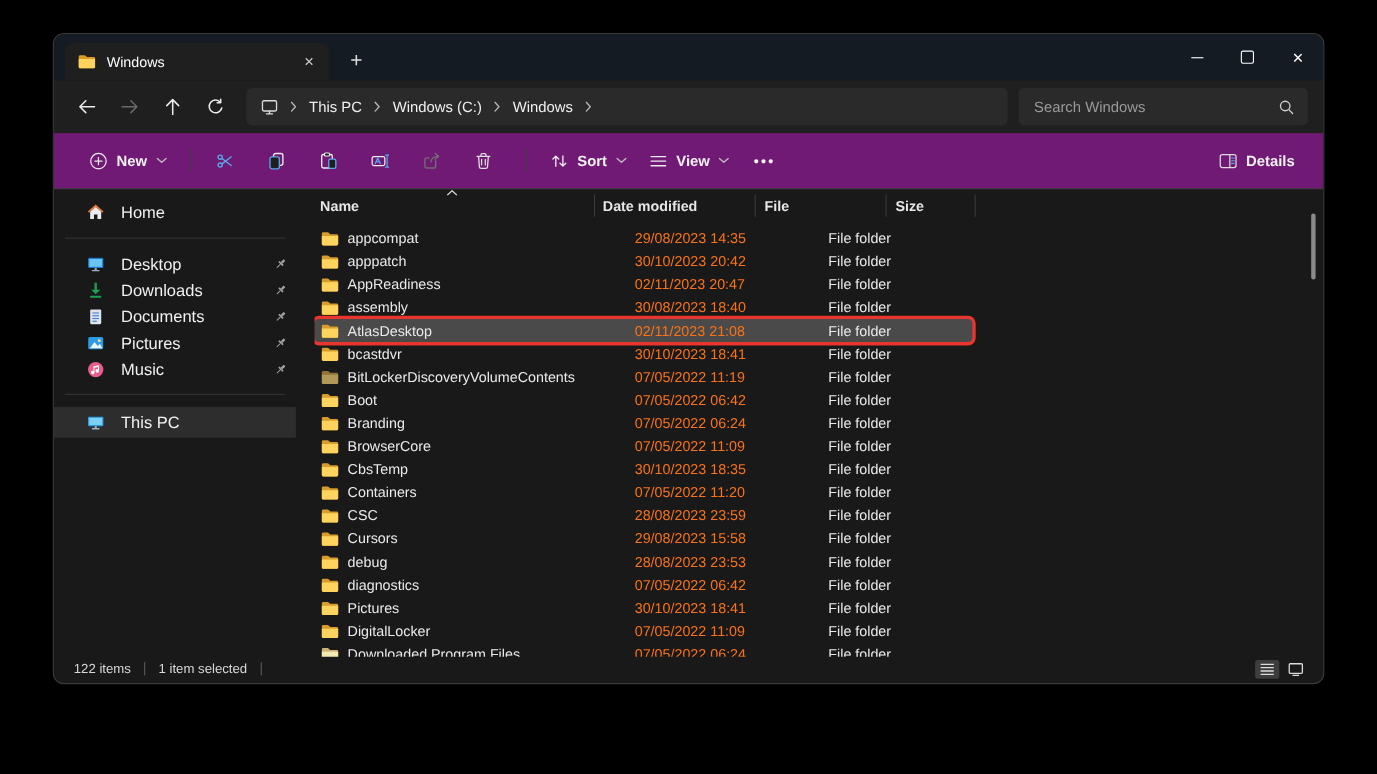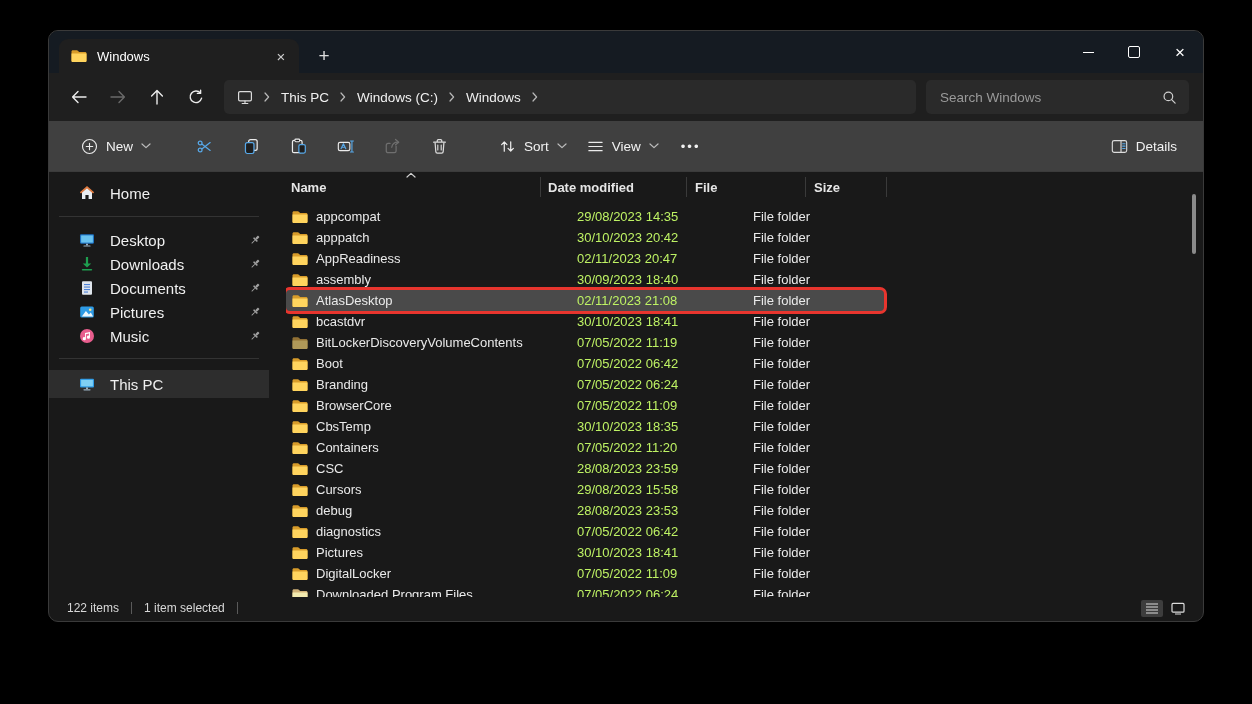--- a/index.html
+++ b/index.html
@@ -30,22 +30,22 @@
   .breadcrumb{flex:1;height:34px;background:#2a2a2a;border-radius:5px;margin:0 10px 0 6px;display:flex;
               align-items:center;gap:11px;padding:0 13px;font-size:13.5px;color:#f0f0f0;box-sizing:border-box;min-width:0;}
   .crumb{white-space:nowrap;}
   .crumb-chev{flex:none;display:flex;color:#b8b8b8;}
   .searchbox{width:263px;height:34px;flex:none;background:#2a2a2a;border-radius:5px;display:flex;align-items:center;
              padding:0 12px;box-sizing:border-box;}
   .searchbox input{flex:1;background:transparent;border:none;outline:none;color:#e0e0e0;font-size:13.5px;
                    font-family:"Liberation Sans",sans-serif;min-width:0;}
   .searchbox input::placeholder{color:#9a9a9a;opacity:1;}
   
-  .toolbar{height:50px;flex:none;background:#404040;border-bottom:1px solid #3b3b3b;display:flex;
-           align-items:center;padding-left:22px;}
+  .toolbar{height:50px;flex:none;background:#701a75;border-bottom:1px solid #3b3b3b;display:flex;
+           align-items:center;padding-left:22px;font-weight:bold;}
   .tbtn{display:flex;align-items:center;gap:8px;height:34px;padding:0 10px;border-radius:4px;
         color:#f2f2f2;font-size:13.5px;}
   .tsep{width:1px;height:22px;background:#404040;margin:0 11px;flex:none;}
   .ibtn{width:40px;height:34px;display:flex;align-items:center;justify-content:center;border-radius:4px;margin-right:7px;}
   .more-btn{color:#f2f2f2;font-size:13px;letter-spacing:2px;padding:0 12px;height:34px;display:flex;align-items:center;}
   .details-btn{margin-left:auto;margin-right:16px;}
   
   .content{flex:1;display:flex;min-height:0;position:relative;}
   .sidebar{width:220px;flex:none;padding-top:8px;box-sizing:border-box;}
   .side-item{height:24px;display:flex;align-items:center;gap:15px;padding:0 8px 0 30px;font-size:15px;color:#f0f0f0;}
@@ -61,21 +61,21 @@
   .hc-name{width:255px;padding-left:5px;}
   .hc-date{width:146px;padding-left:7px;}
   .hc-type{width:119px;padding-left:8px;}
   .hc-size{width:81px;padding-left:8px;}
   .sort-caret{position:absolute;left:120px;top:0px;color:#cfcfcf;width:10px;height:6px;}
   .lbody{flex:1;overflow:hidden;padding-top:4px;font-size:13px;color:#eaeaea;}
   .frow{height:21px;display:flex;align-items:center;position:relative;gap:29px;}
   .frow.selected .rowbg{position:absolute;left:0;top:0;width:600px;height:21px;background:#4a4a4a;border-radius:2px;z-index:0;}
   .cell{position:relative;z-index:1;box-sizing:border-box;white-space:nowrap;overflow:hidden;}
   .c-name{width:255px;display:flex;align-items:center;gap:8px;padding-left:6px;}
-  .c-date{width:146px;padding-left:7px;color:#bef264;}
+  .c-date{width:146px;padding-left:7px;color:#f97316;}
   .c-type{width:119px;padding-left:8px;}
   .c-size{width:81px;padding-left:8px;}
   .annot{position:absolute;left:-3px;top:-3px;width:604px;height:27px;border:3px solid #e8352e;border-radius:7px;
          box-sizing:border-box;z-index:2;pointer-events:none;}
   .ic16{width:16px;height:16px;flex:none;}
   .ic17{width:17px;height:17px;flex:none;}
   .ic15{width:15px;height:15px;flex:none;}
   .folder-dim{filter:brightness(.72) saturate(.75);}
   .folder-pale{filter:brightness(1.12) saturate(.45);}
   .scrollthumb{position:absolute;right:7px;top:22px;width:4px;height:60px;background:#8a8a8a;border-radius:2px;}
@@ -500,21 +500,21 @@
               <span class="cell c-type">File folder</span>
               <span class="cell c-size"></span>
             </div>
             <div class="frow">
               <span class="cell c-name">
                 <svg class="ic16 ">
                   <use href="#sym-folder"></use>
                 </svg>
                 <span>assembly</span>
               </span>
-              <span class="cell c-date">30/09/2023 18:40</span>
+              <span class="cell c-date">30/08/2023 18:40</span>
               <span class="cell c-type">File folder</span>
               <span class="cell c-size"></span>
             </div>
             <div class="frow selected">
               <span class="rowbg"></span>
               <span class="cell c-name">
                 <svg class="ic16 ">
                   <use href="#sym-folder"></use>
                 </svg>
                 <span>AtlasDesktop</span>

